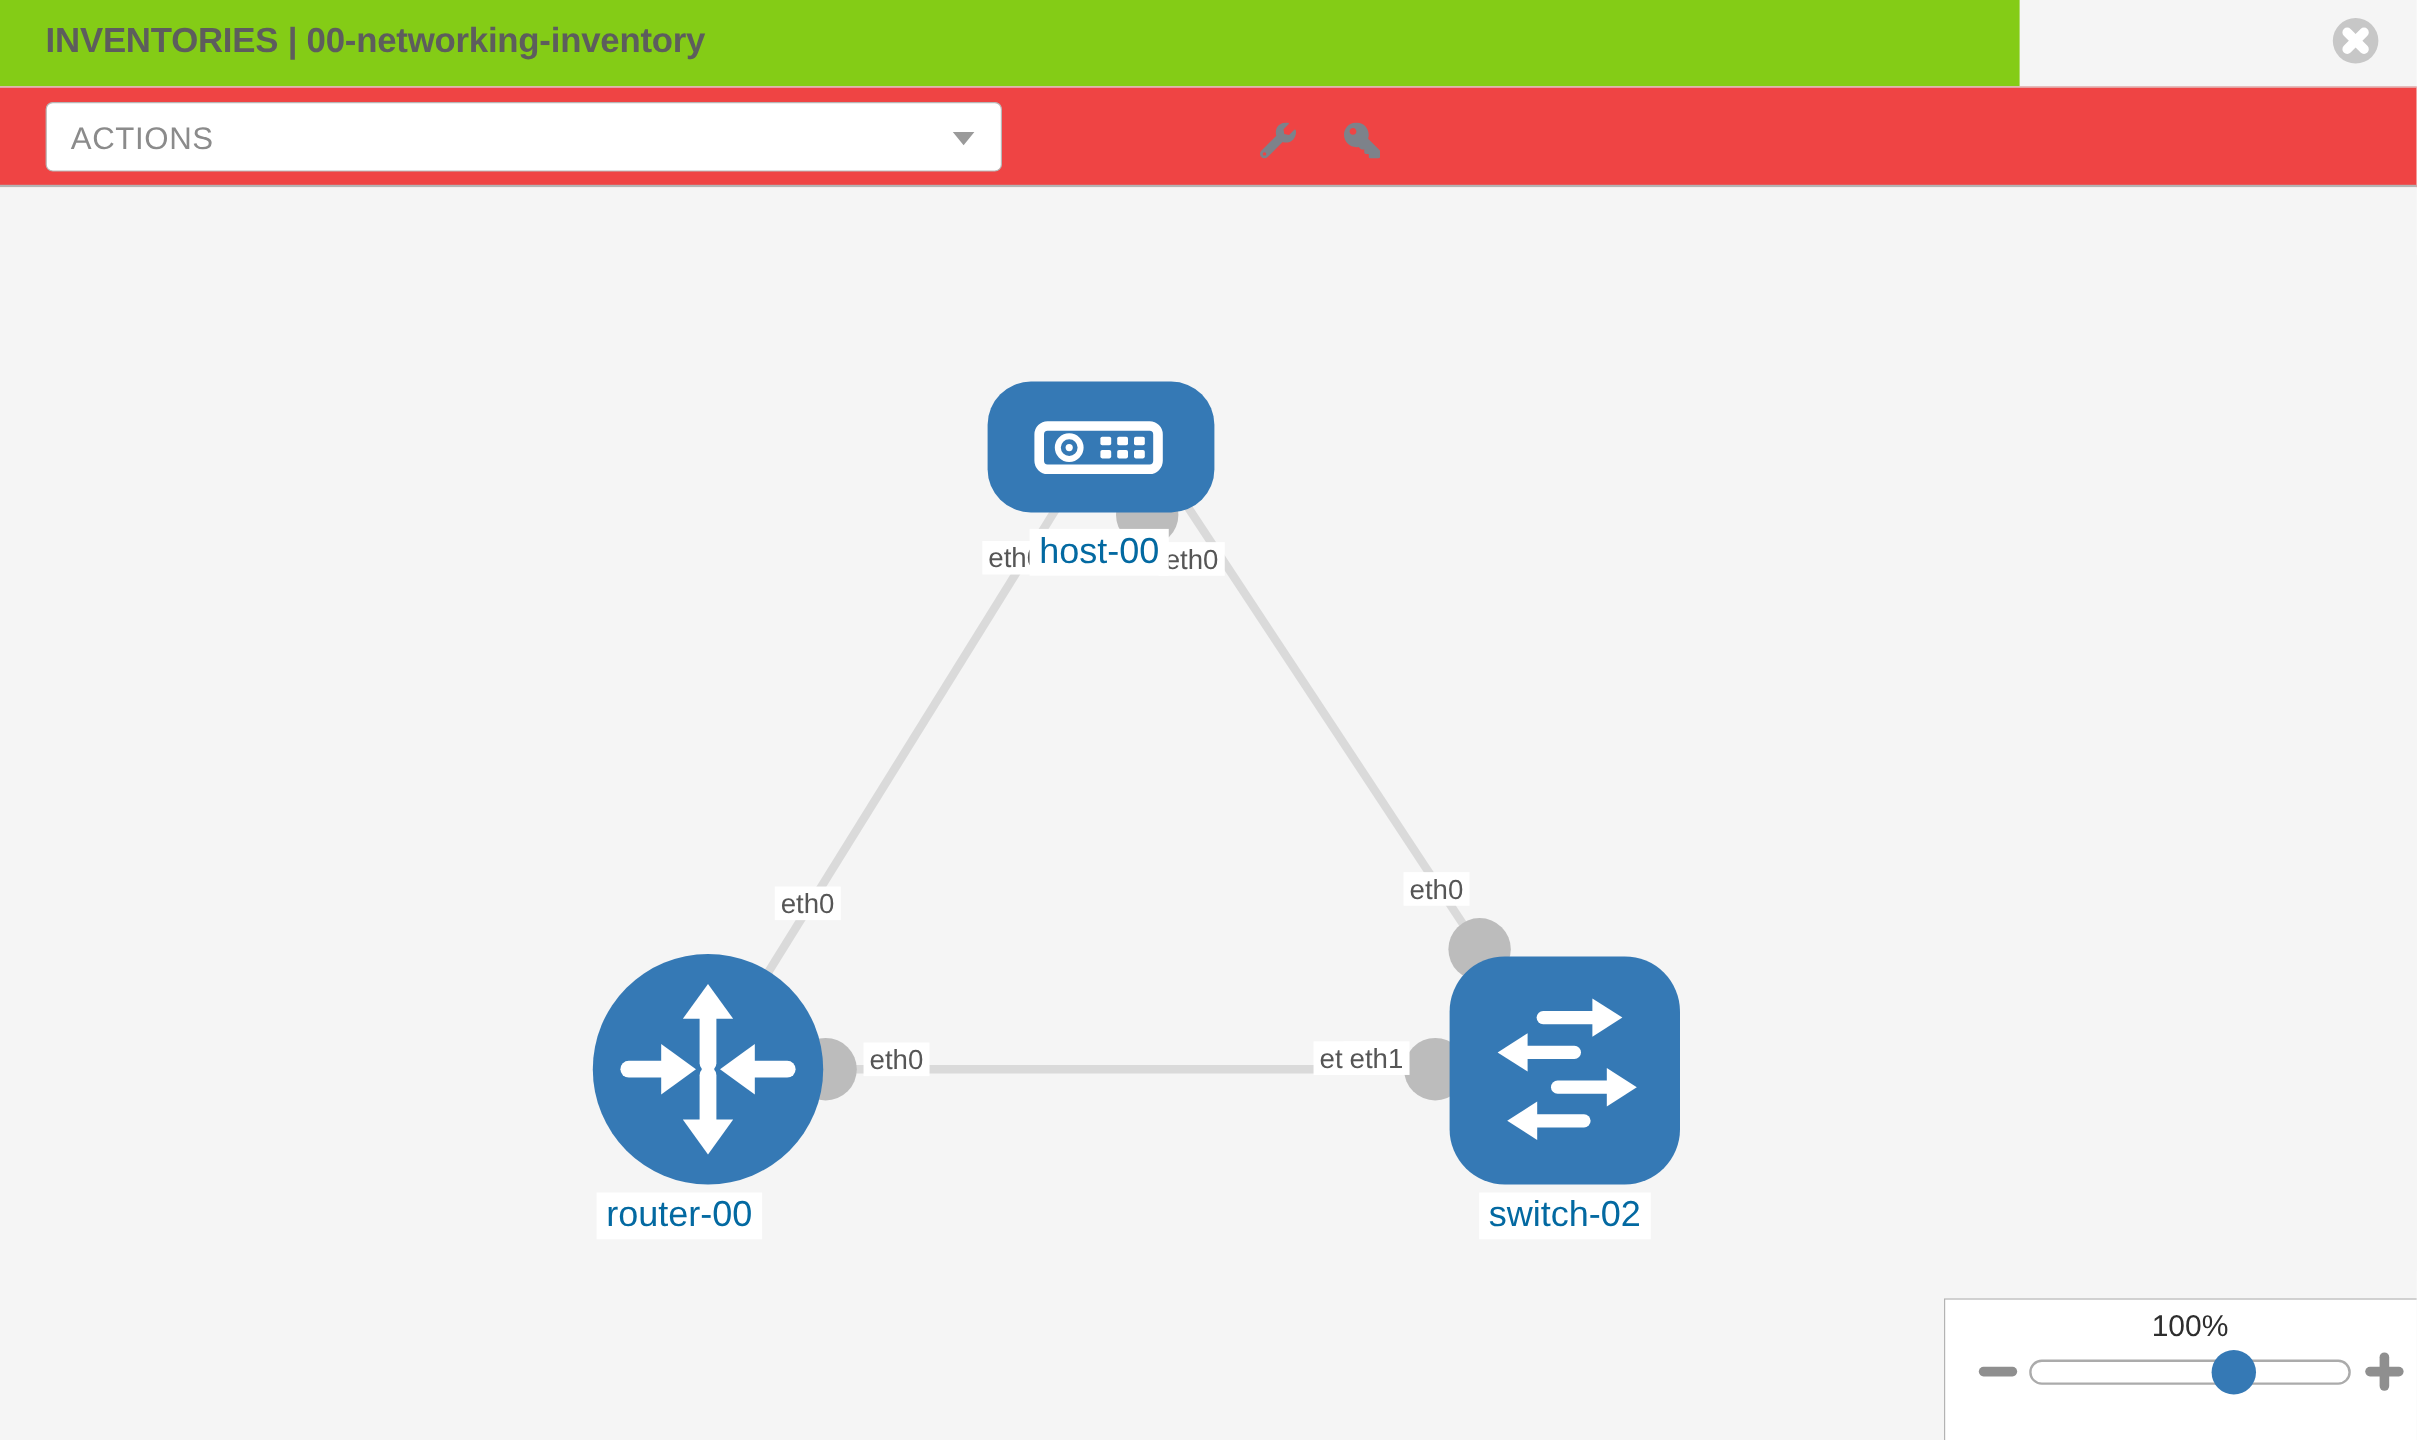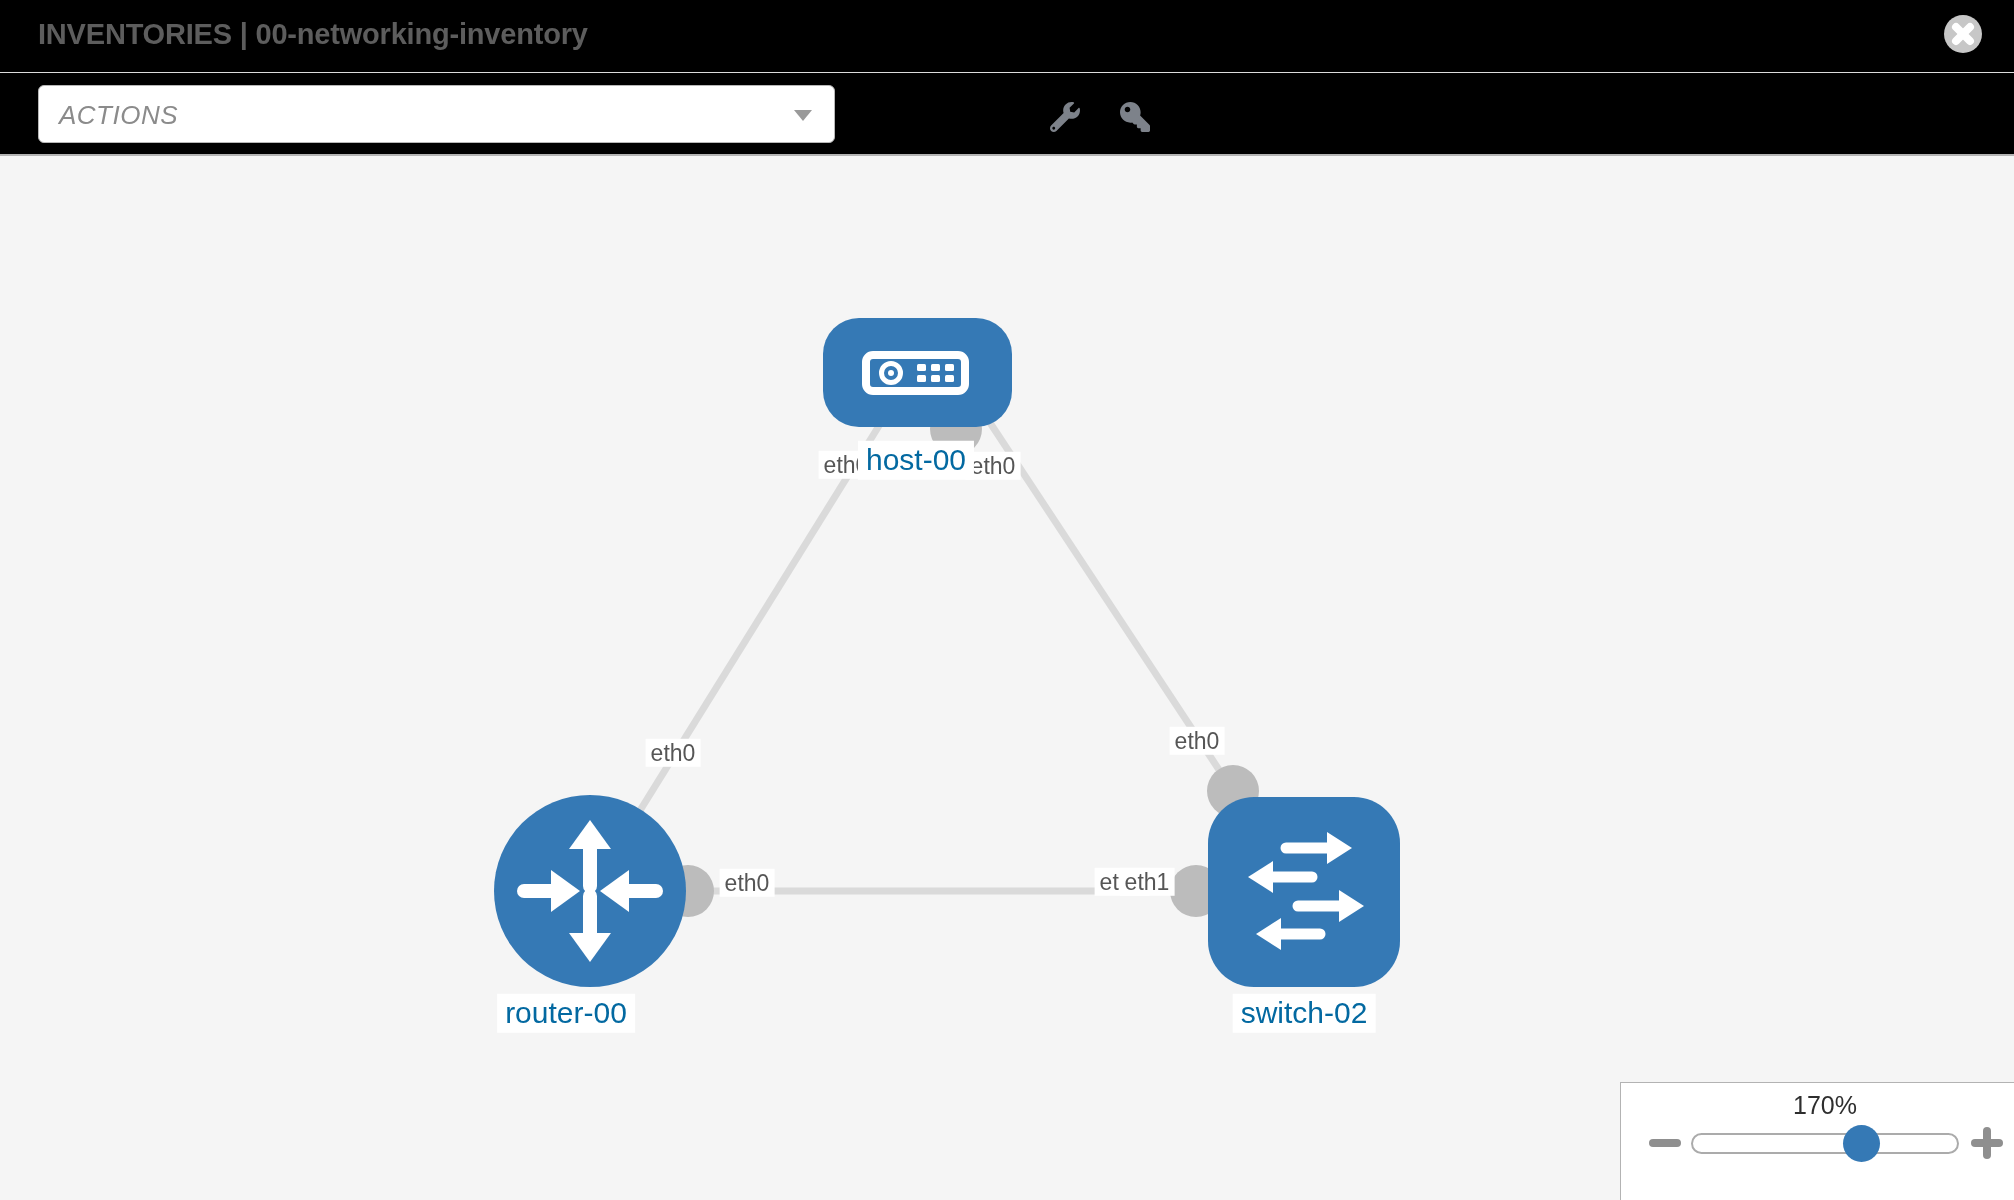--- a/index.html
+++ b/index.html
@@ -2,34 +2,34 @@
 <html><head>
 <meta charset="utf-8">
 <style>
   html,body{margin:0;padding:0;background:#ffffff;}
   .app{
     position:relative;width:2014px;height:1200px;overflow:hidden;
     font-family:"Liberation Sans","DejaVu Sans",sans-serif;
     background:#f5f5f5;
   }
   
-  .header{position:absolute;top:0;left:0;width:2014px;height:72px;background:#000000;}
+  .header{position:absolute;top:0;left:0;width:1683px;height:72px;background:#84cc16;}
   .page-title{
     position:absolute;left:38px;top:18px;font-size:29px;font-weight:700;
     color:#5d5d5d;letter-spacing:-0.2px;white-space:nowrap;
   }
   .close-btn{
     position:absolute;left:1944px;top:15px;width:38px;height:38px;border-radius:50%;
     background:#c7c7c7;cursor:pointer;
   }
   .close-btn svg{position:absolute;left:0;top:0;}
   
   .toolbar{
-    position:absolute;top:72px;left:0;width:2014px;height:84px;background:#000000;
-    border-top:1px solid #dcdcdc;border-bottom:2px solid #b4b4b4;box-sizing:border-box;font-style:italic;
+    position:absolute;top:72px;left:0;width:2014px;height:84px;background:#ef4444;
+    border-top:1px solid #dcdcdc;border-bottom:2px solid #b4b4b4;box-sizing:border-box;
   }
   .dropdown{
     position:absolute;top:12px;height:58px;background:#ffffff;
     border:1px solid #b7b7b7;border-radius:6px;box-sizing:border-box;cursor:pointer;
   }
   .dropdown-label{
     position:absolute;left:20px;top:14px;font-size:26px;color:#8b8b8b;letter-spacing:0.5px;
   }
   .caret{
     position:absolute;right:22px;top:24px;width:0;height:0;
@@ -188,21 +188,21 @@
   <div class="chip eth-chip" style="left:1197px;top:741px;">eth0</div>
 
   <div class="chip eth-chip" style="left:747px;top:883px;">eth0</div>
   <div class="chip eth-chip under" style="left:1122px;top:882px;">eth0</div>
   <div class="chip eth-chip" style="left:1147px;top:882px;text-align:right;">eth1</div>
 
   <div class="chip node-chip" style="left:566px;top:1013px;">router-00</div>
   <div class="chip node-chip" style="left:1304px;top:1013px;">switch-02</div>
 
   <div class="zoom-panel">
-    <div class="zoom-value">170%</div>
+    <div class="zoom-value">100%</div>
     <div class="zoom-minus">
       <span></span>
     </div>
     <div class="zoom-track"></div>
     <div class="zoom-thumb"></div>
     <div class="zoom-plus">
       <span class="h"></span>
       <span class="v"></span>
     </div>
   </div>

